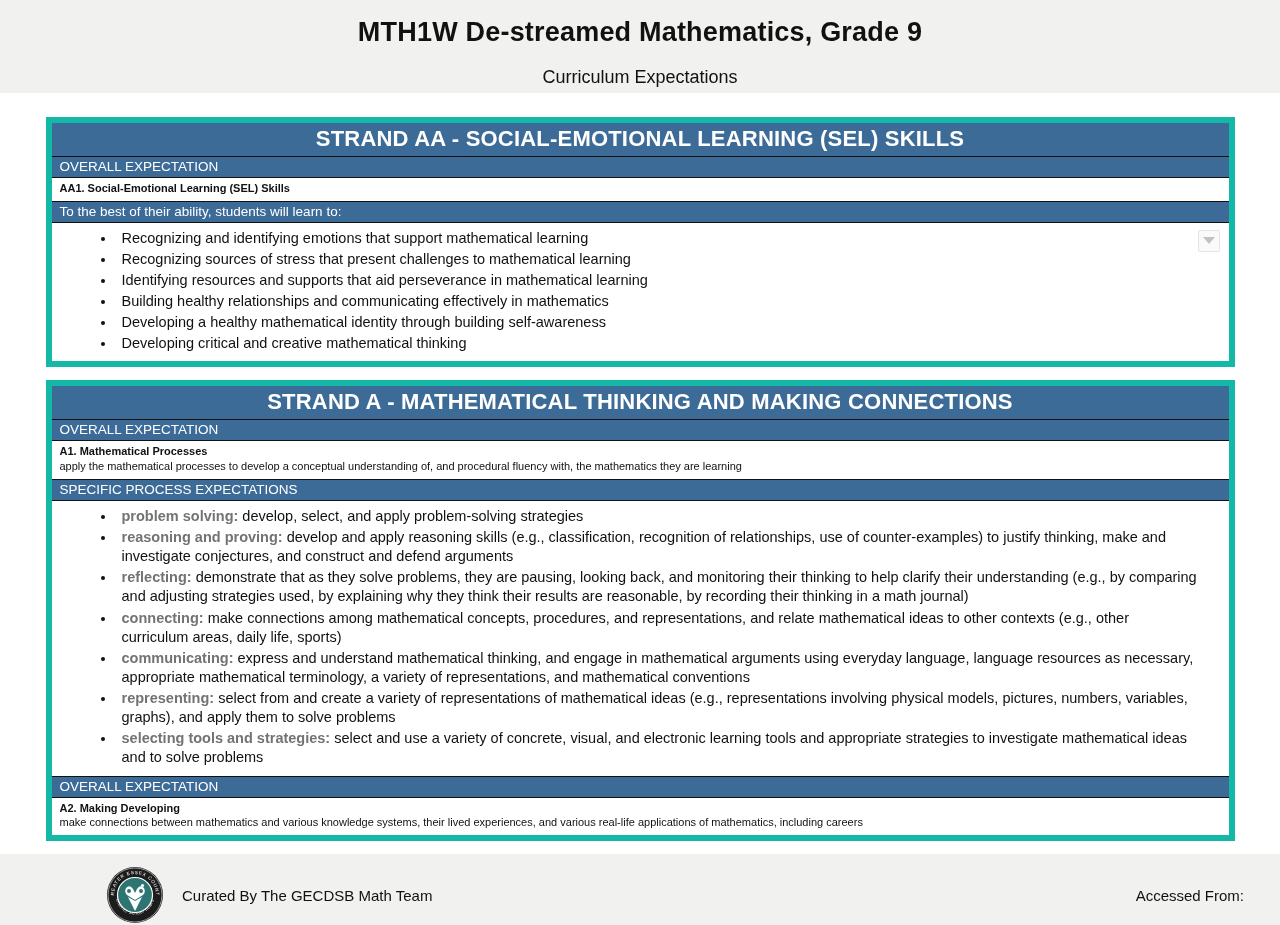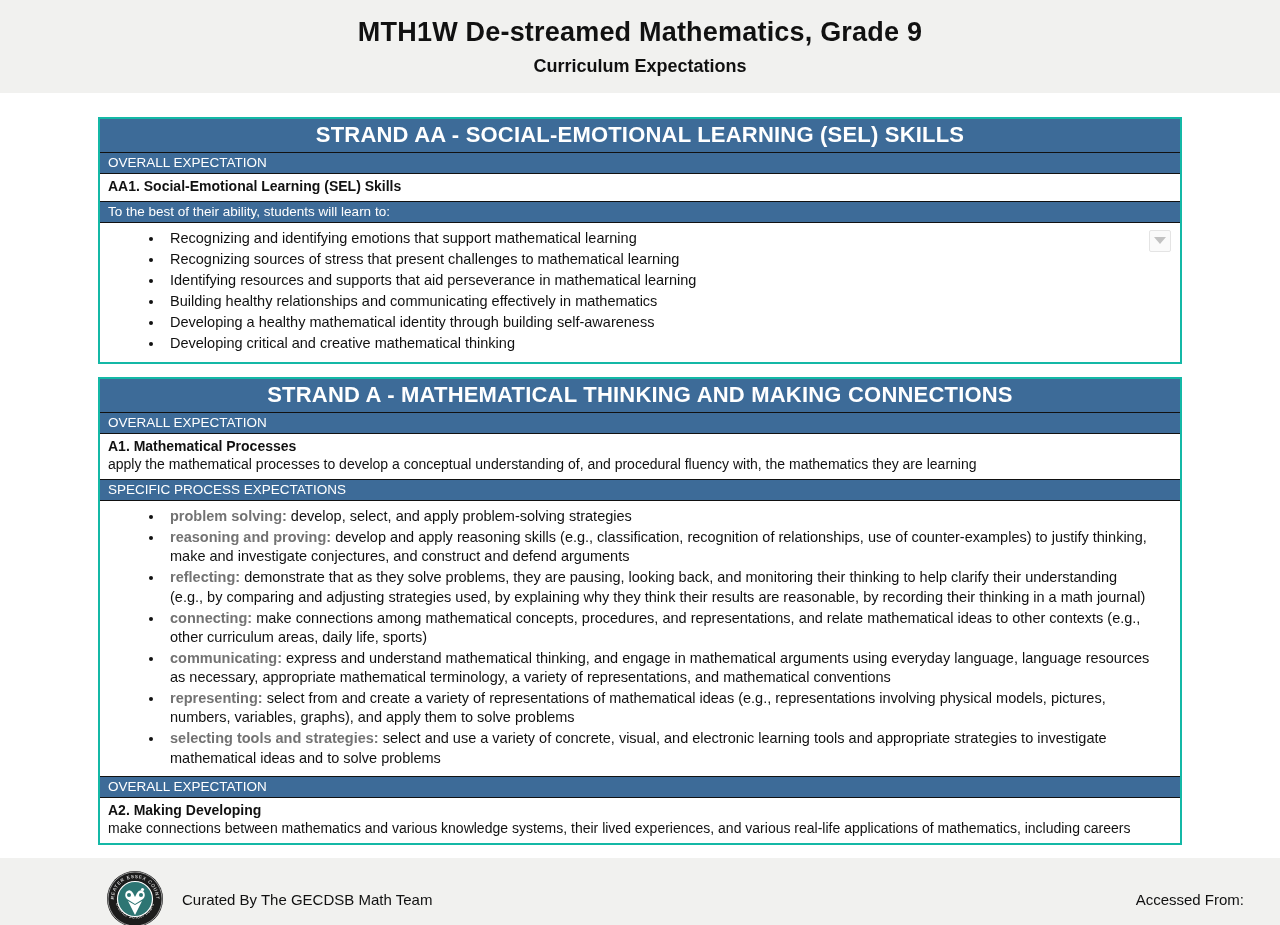--- a/index.html
+++ b/index.html
@@ -14,28 +14,28 @@
 
   
   .top-band {
     background: #f1f1ef;
     height: 93px;
     text-align: center;
     padding-top: 17px;
     flex: 0 0 auto;
   }
   .doc-title { font-size: 27px; font-weight: bold; letter-spacing: 0.2px; }
-  .doc-subtitle { font-size: 18px; font-weight: bold; margin-top: 8px; }
+  .doc-subtitle { font-size: 18px; font-weight: normal; margin-top: 19px; }
 
   
   .content { flex: 1 1 auto; padding-top: 24px; }
   .doc-table {
-    width: 1084px;
+    width: 1189px;
     margin: 0 auto 13px auto;
-    border: 2px solid #14b8a6;
+    border: 6px solid #14b8a6;
     background: #fff;
   }
   .row { border-bottom: 1px solid #111; }
   .row:last-child { border-bottom: none; }
   .strand-header {
     background: #3d6b98;
     color: #fff;
     font-weight: bold;
     font-size: 22px;
     text-align: center;
@@ -44,21 +44,21 @@
   }
   .section-label {
     background: #3d6b98;
     color: #fff;
     font-weight: normal;
     font-size: 13.5px;
     padding: 2px 8px 3px 8px;
   }
   .text-row {
     background: #fff;
-    font-size: 14px;
+    font-size: 11px;
     line-height: 1.34;
     padding: 3px 10px 5px 8px;
   }
   .text-row .bold-title { font-weight: bold; }
   .bullet-row { position: relative; background: #fff; padding: 4px 30px 6px 0; }
   .bullet-row ul { margin: 0; padding-left: 64px; }
   .bullet-row li {
     font-size: 14.5px;
     line-height: 1.32;
     margin: 2px 0;

